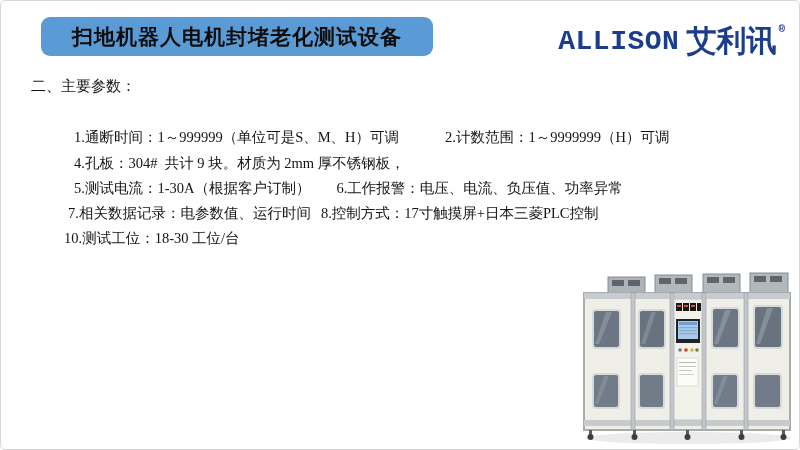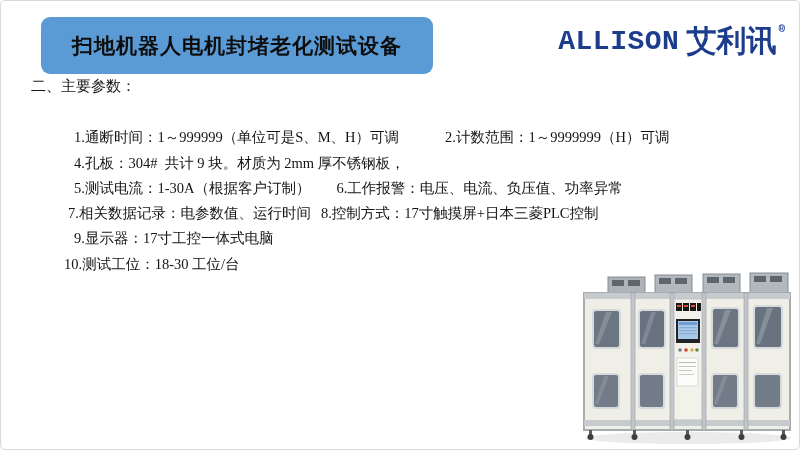--- a/index.html
+++ b/index.html
@@ -5,21 +5,21 @@
   html,body { margin:0; padding:0; background:#ffffff; }
   .page {
     position:relative; width:800px; height:450px; overflow:hidden;
     background:#ffffff; border:1px solid #d9d9d9; border-radius:5px;
     box-sizing:border-box;
     font-family:"Liberation Serif","DejaVu Serif",serif;
     color:#141414;
   }
   
   .banner {
-    position:absolute; left:40px; top:16px; width:392px; height:57px;
+    position:absolute; left:40px; top:16px; width:392px; height:39px;
     background:#5b9bd5; border-radius:9px;
     display:flex; align-items:center; justify-content:center;
   }
   .banner-title {
     font-size:21px; font-weight:bold; color:#0d0d0d; letter-spacing:1px;
     white-space:nowrap;
   }
   .logo {
     position:absolute; right:14px; top:20px; height:40px;
     display:flex; align-items:center;
@@ -83,23 +83,20 @@
       </div>
       <div class="param-row r2">
         <span class="p1">4.孔板：304#  共计 9 块。材质为 2mm 厚不锈钢板，</span>
       </div>
       <div class="param-row r3">
         <span class="p1">5.测试电流：1-30A（根据客户订制）</span><span class="p2">6.工作报警：电压、电流、负压值、功率异常</span>
       </div>
       <div class="param-row r4">
         <span class="p1">7.相关数据记录：电参数值、运行时间</span><span class="p2">8.控制方式：17寸触摸屏+日本三菱PLC控制</span>
       </div>
-      <div class="param-row r5">
-        <span class="p1">9.显示器：17寸工控一体式电脑</span>
-      </div>
       <div class="param-row r6">
         <span class="p1">10.测试工位：18-30 工位/台</span>
       </div>
       <div class="param-row r7">
         
       </div>
     </div>
   </div>
 
   <div class="photo">

